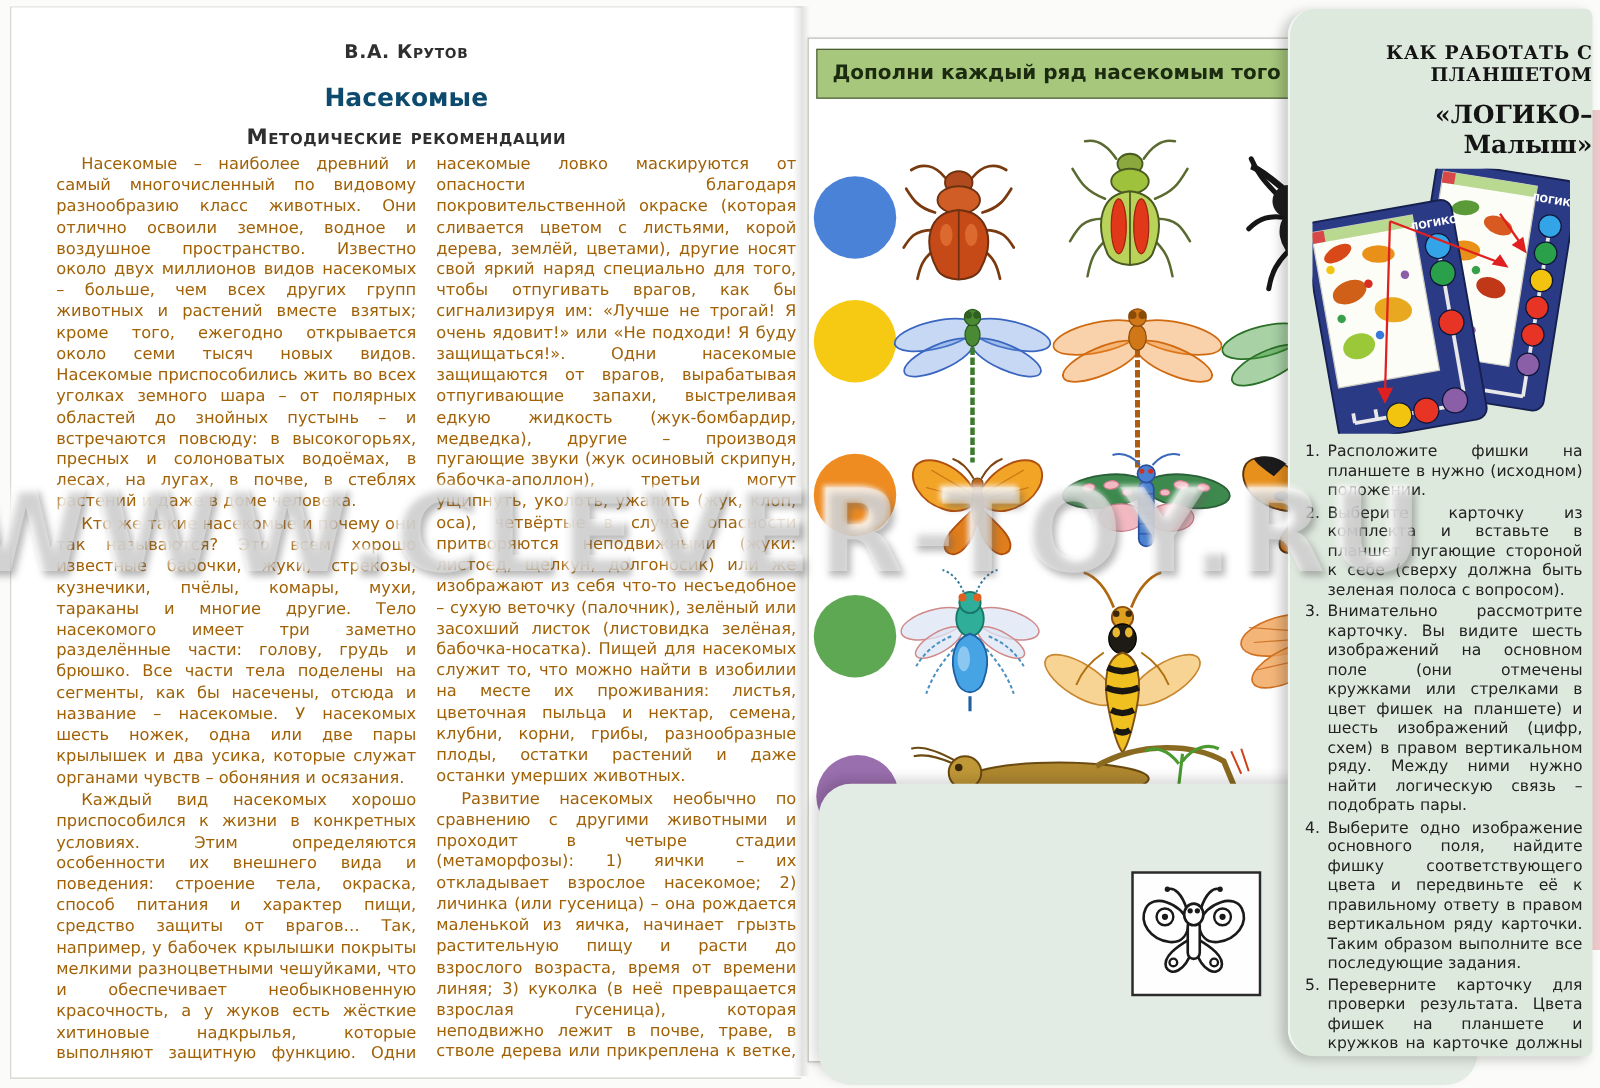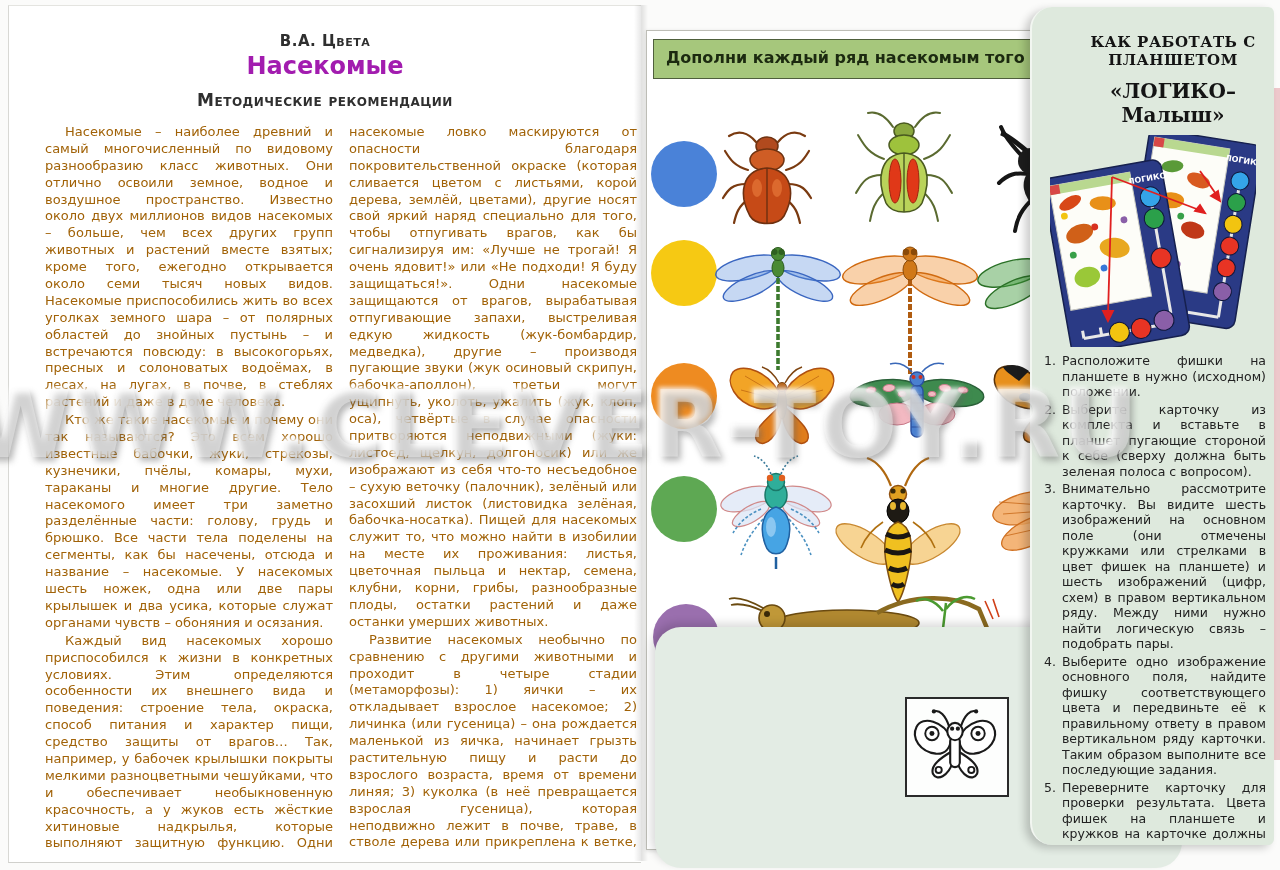--- a/index.html
+++ b/index.html
@@ -4,21 +4,21 @@
 <style>
   html,body{margin:0;padding:0;width:1280px;height:870px;overflow:hidden;
     background:#fdfdfc;font-family:"DejaVu Sans","Liberation Sans",sans-serif;}
   .photo{position:absolute;inset:0;background:#fbfbfa;}
 
   
   .left-page{position:absolute;left:8px;top:5px;width:632px;height:856px;background:#fff;
     border-left:1px solid #d8d8d4;border-top:1px solid #e4e4e0;border-bottom:1px solid #d0d0cc;z-index:1;}
   .page-head{position:absolute;left:0;top:26px;width:100%;text-align:center;color:#2f2f2f;}
   .author{font-variant:small-caps;font-weight:bold;font-size:15px;letter-spacing:.5px;}
-  .book-title{font-weight:bold;font-size:24px;margin-top:2px;color:#a21caf;}
+  .book-title{font-weight:bold;font-size:20px;margin-top:16px;color:#0c4a6e;}
   .book-sub{font-weight:bold;font-size:12.5px;margin-top:1px;}
   .section-title{font-variant:small-caps;font-weight:bold;font-size:17px;letter-spacing:.5px;margin-top:10px;}
   .columns{position:absolute;left:36px;top:118px;width:592px;height:736px;
     column-count:2;column-gap:16px;column-fill:auto;overflow:hidden;
     font-size:13px;line-height:1.3;color:#a16207;text-align:justify;}
   .columns p{margin:0 0 1px 0;text-indent:20px;}
 
   
   .insect-card{position:absolute;left:646px;top:30px;width:398px;height:818px;background:#fff;
     border:1px solid #bdbdb6;box-shadow:0 1px 4px rgba(0,0,0,.12);overflow:hidden;z-index:2;}
@@ -33,21 +33,21 @@
     border-radius:26px;box-shadow:-4px -4px 9px rgba(0,0,0,.14);z-index:3;}
   .butterfly-box{position:absolute;left:250px;top:70px;width:100px;height:96px;background:#fdfefd;
     border:2px solid #2a2a2a;}
 
   
   .panel{position:absolute;left:1030px;top:7px;width:242px;height:838px;background:#dee9dd;
     border-radius:22px 6px 6px 22px;box-shadow:-5px 3px 9px rgba(0,0,0,.20);
     border-left:2px solid #f2f6f1;z-index:4;overflow:hidden;}
   .pink-sliver{position:absolute;left:1271px;top:88px;width:9px;height:672px;
     background:#eec7cb;z-index:3;}
-  .panel-head{margin-top:26px;text-align:center;color:#141414;
+  .panel-head{margin-top:26px;text-align:right;color:#141414;
     font-family:"DejaVu Serif","Liberation Serif",serif;padding-left:40px;}
   .panel-h1{font-size:15px;letter-spacing:.5px;font-weight:600;}
   .panel-h2{font-size:20px;font-weight:bold;margin-top:10px;}
   .tablet-art{display:block;margin:8px auto 2px auto;}
   .instr-list{margin:6px 8px 0 12px;}
   .instr{display:flex;margin-bottom:2px;font-size:12.5px;line-height:1.24;color:#222;}
   .instr .num{flex:0 0 18px;}
   .instr .txt{flex:1;text-align:justify;}
 
   
@@ -58,21 +58,21 @@
   .gap-shadow{position:absolute;left:634px;top:5px;width:14px;height:856px;z-index:1;
     background:linear-gradient(90deg,rgba(0,0,0,0) 0%,rgba(0,0,0,.10) 55%,rgba(0,0,0,0) 100%);}
 </style>
 </head>
 <body>
 
 <div class="photo">
 
   <div class="left-page">
     <div class="page-head">
-      <div class="author">В.А. Цвета</div>
+      <div class="author">В.А. Крутов</div>
       <div class="book-title">Насекомые</div>
       <div class="section-title">Методические рекомендации</div>
     </div>
     <div class="columns">
       <p>Насекомые – наиболее древний и самый многочисленный по видовому разнообразию класс животных. Они отлично освоили земное, водное и воздушное пространство. Известно около двух миллионов видов насекомых – больше, чем всех других групп животных и растений вместе взятых; кроме того, ежегодно открывается около семи тысяч новых видов. Насекомые приспособились жить во всех уголках земного шара – от полярных областей до знойных пустынь – и встречаются повсюду: в высокогорьях, пресных и солоноватых водоёмах, в лесах, на лугах, в почве, в стеблях растений и даже в доме человека.</p>
       <p>Кто же такие насекомые и почему они так называются? Это всем хорошо известные бабочки, жуки, стрекозы, кузнечики, пчёлы, комары, мухи, тараканы и многие другие. Тело насекомого имеет три заметно разделённые части: голову, грудь и брюшко. Все части тела поделены на сегменты, как бы насечены, отсюда и название – насекомые. У насекомых шесть ножек, одна или две пары крылышек и два усика, которые служат органами чувств – обоняния и осязания.</p>
       <p>Каждый вид насекомых хорошо приспособился к жизни в конкретных условиях. Этим определяются особенности их внешнего вида и поведения: строение тела, окраска, способ питания и характер пищи, средство защиты от врагов… Так, например, у бабочек крылышки покрыты мелкими разноцветными чешуйками, что и обеспечивает необыкновенную красочность, а у жуков есть жёсткие хитиновые надкрылья, которые выполняют защитную функцию. Одни насекомые ловко маскируются от опасности благодаря покровительственной окраске (которая сливается цветом с листьями, корой дерева, землёй, цветами), другие носят свой яркий наряд специально для того, чтобы отпугивать врагов, как бы сигнализируя им: «Лучше не трогай! Я очень ядовит!» или «Не подходи! Я буду защищаться!». Одни насекомые защищаются от врагов, вырабатывая отпугивающие запахи, выстреливая едкую жидкость (жук-бомбардир, медведка), другие – производя пугающие звуки (жук осиновый скрипун, бабочка-аполлон), третьи могут ущипнуть, уколоть, ужалить (жук, клоп, оса), четвёртые в случае опасности притворяются неподвижными (жуки: листоед, щелкун, долгоносик) или же изображают из себя что-то несъедобное – сухую веточку (палочник), зелёный или засохший листок (листовидка зелёная, бабочка-носатка). Пищей для насекомых служит то, что можно найти в изобилии на месте их проживания: листья, цветочная пыльца и нектар, семена, клубни, корни, грибы, разнообразные плоды, остатки растений и даже останки умерших животных.</p>
       <p>Развитие насекомых необычно по сравнению с другими животными и проходит в четыре стадии (метаморфозы): 1) яички – их откладывает взрослое насекомое; 2) личинка (или гусеница) – она рождается маленькой из яичка, начинает грызть растительную пищу и расти до взрослого возраста, время от времени линяя; 3) куколка (в неё превращается взрослая гусеница), которая неподвижно лежит в почве, траве, в стволе дерева или прикреплена к ветке, листку; 4) взрослое насекомое – оно выходит из куколки. Весь процесс развития насекомого длится в среднем 1,5–3,5 месяца.</p>
 
     </div>

